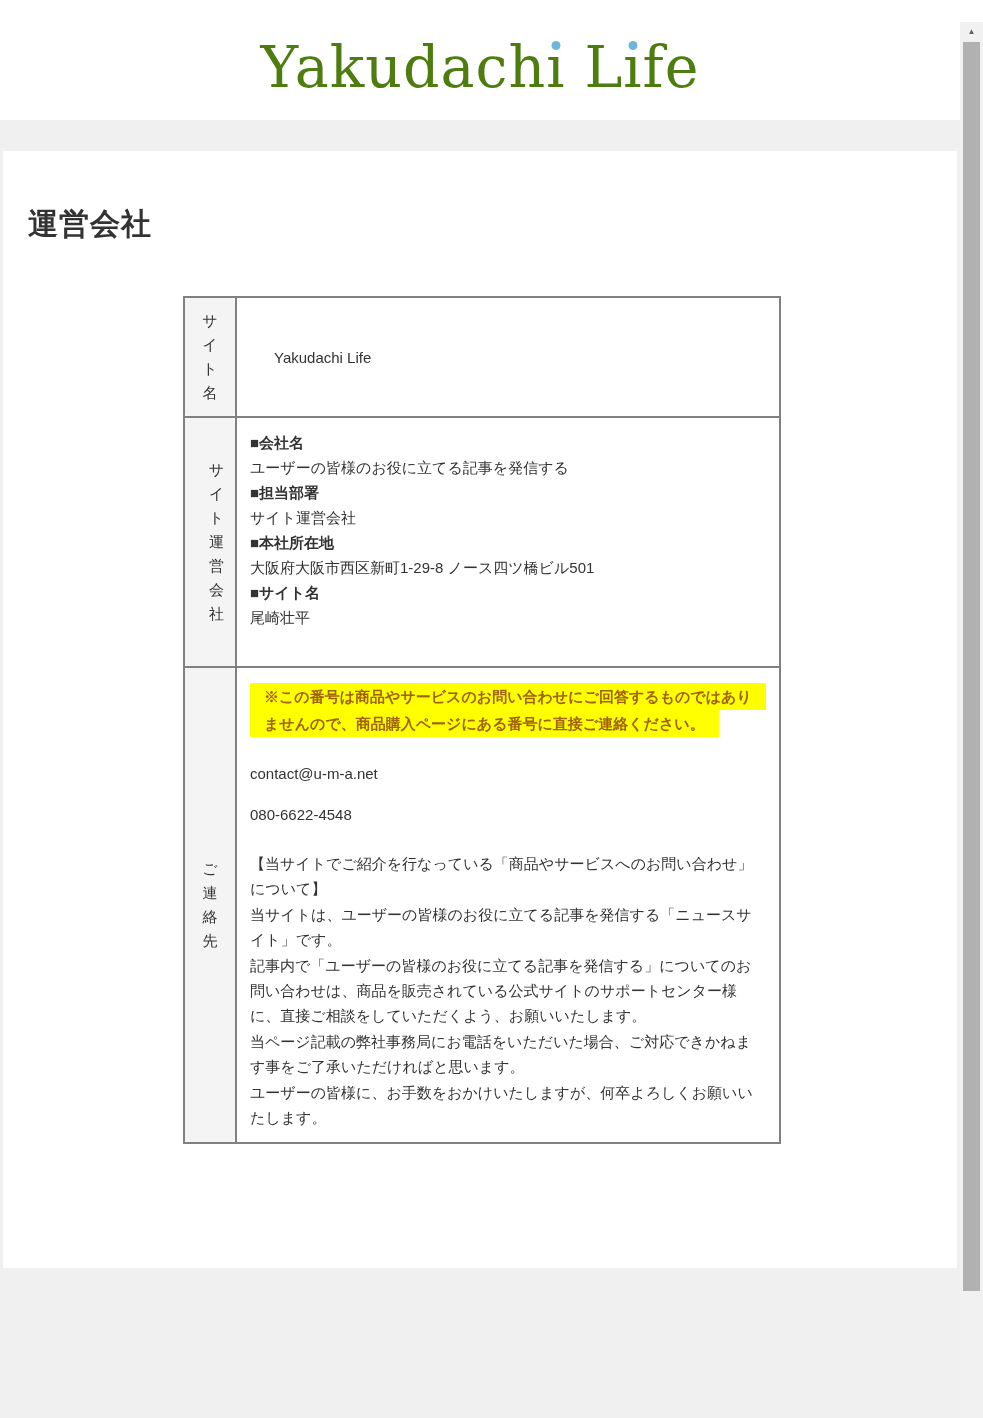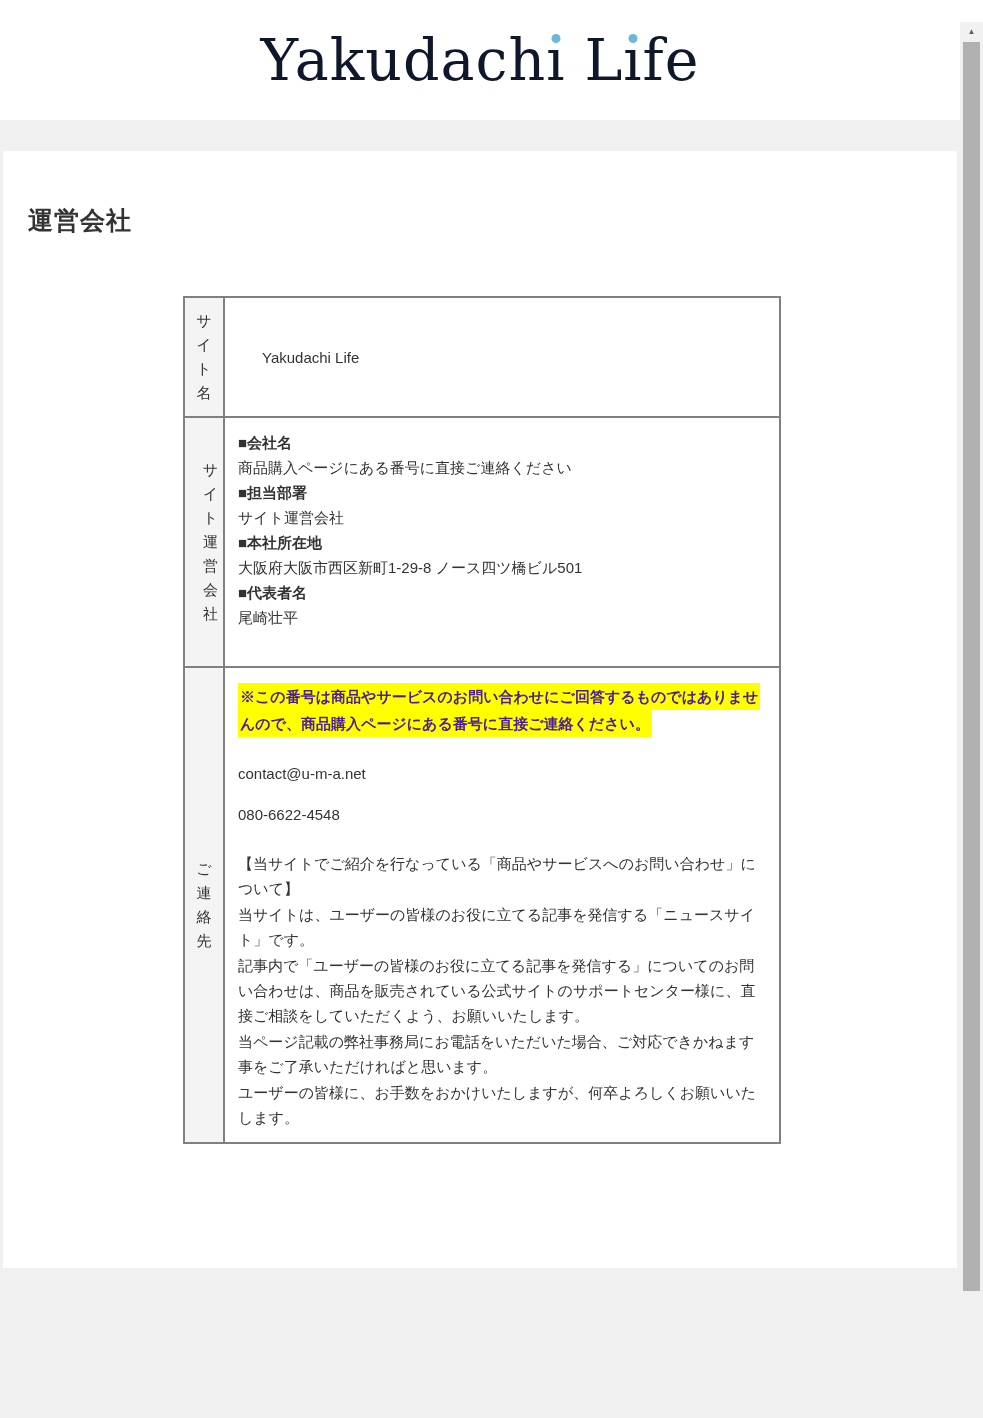--- a/index.html
+++ b/index.html
@@ -11,66 +11,66 @@
   .url-text {
     position:absolute; top:4px; left:8px;
     font-family:"DejaVu Sans Mono", monospace;
     font-size:13px; color:#000000; letter-spacing:0.5px;
   }
   .site-header {
     position:absolute; top:0; left:0; width:960px; height:120px;
     background:#ffffff; text-align:center;
   }
   .logo {
-    display:inline-block; margin-top:26px;
+    display:inline-block; margin-top:33px;
     font-family:"DejaVu Serif", serif;
-    font-size:57px; color:#0f172a; letter-spacing:1px; line-height:1.2;
+    font-size:57px; color:#4d7c0f; letter-spacing:1px; line-height:1.2;
   }
   .logo-i { position:relative; }
   .logo-dot {
     position:absolute; top:7px; left:50%; transform:translateX(-50%);
     width:9px; height:9px; border-radius:50%; background:#6FB7D8;
   }
   .page-bg {
     position:absolute; top:120px; left:0; width:960px; height:1298px;
     background:#F0F0F0;
   }
   .card {
     position:absolute; top:151px; left:3px; width:954px; height:1117px;
     background:#ffffff;
   }
   .page-title {
     position:absolute; top:53px; left:25px;
-    font-size:25px; font-weight:bold; color:#333333; letter-spacing:1px;
+    font-size:30px; font-weight:bold; color:#333333; letter-spacing:1px;
   }
   table.company-table {
     position:absolute; top:145px; left:180px; width:598px;
     border-collapse:collapse; font-size:15px; color:#333333;
   }
   .company-table th, .company-table td { border:2px solid #808080; }
   .company-table th {
-    width:40px; background:#F4F4F4; font-weight:normal;
+    width:52px; background:#F4F4F4; font-weight:normal;
     vertical-align:middle; text-align:center; padding:0;border-radius:7px;
   }
   .v-label {
     display:block; width:16px; margin:0 auto;
     word-break:break-all; line-height:24px; font-size:15px; color:#333333;
     text-align:center;
   }
   .company-table td { padding:12px 13px; vertical-align:top; background:#ffffff; }
   tr.row-site-name td { vertical-align:middle;padding-left:37px; }
   tr.row-site-name th { height:120px; }
   tr.row-operator th { height:250px;padding-left:13px; }
   tr.row-contact th { height:468px; }
   .field-heading { font-weight:bold; line-height:25px; }
   .field-value { line-height:25px; }
   .notice-wrap { margin:3px 0 24px; line-height:27px; }
   .highlight {
-    background:#FFFF00; color:#4c1d95; font-weight:bold;
-    padding:5px 2px;
+    background:#FFFF00; color:#a16207; font-weight:bold;
+    padding:5px 14px;
     -webkit-box-decoration-break:clone; box-decoration-break:clone;
   }
   .contact-email { line-height:25px; margin-bottom:16px; }
   .contact-phone { line-height:25px; margin-bottom:24px; }
   .paragraphs { margin-top:6px; }
   .paragraphs .para-line { line-height:25.4px; }
   .scrollbar {
     position:absolute; top:22px; right:0; width:23px; height:1396px;
     background:#F1F1F1;
   }
@@ -108,26 +108,26 @@
         <span>Yakudachi Life</span>
       </td>
     </tr>
 
     <tr class="row-operator">
       <th>
         <span class="v-label">サイト運営会社</span>
       </th>
       <td>
         <div class="field-heading">■会社名</div>
-        <div class="field-value">商品購入ページにある番号に直接ご連絡ください</div>
+        <div class="field-value">ユーザーの皆様のお役に立てる記事を発信する</div>
         <div class="field-heading">■担当部署</div>
         <div class="field-value">サイト運営会社</div>
         <div class="field-heading">■本社所在地</div>
         <div class="field-value">大阪府大阪市西区新町1-29-8 ノース四ツ橋ビル501</div>
-        <div class="field-heading">■代表者名</div>
+        <div class="field-heading">■サイト名</div>
         <div class="field-value">尾崎壮平</div>
       </td>
     </tr>
 
     <tr class="row-contact">
       <th>
         <span class="v-label">ご連絡先</span>
       </th>
       <td>
         <div class="notice-wrap">

